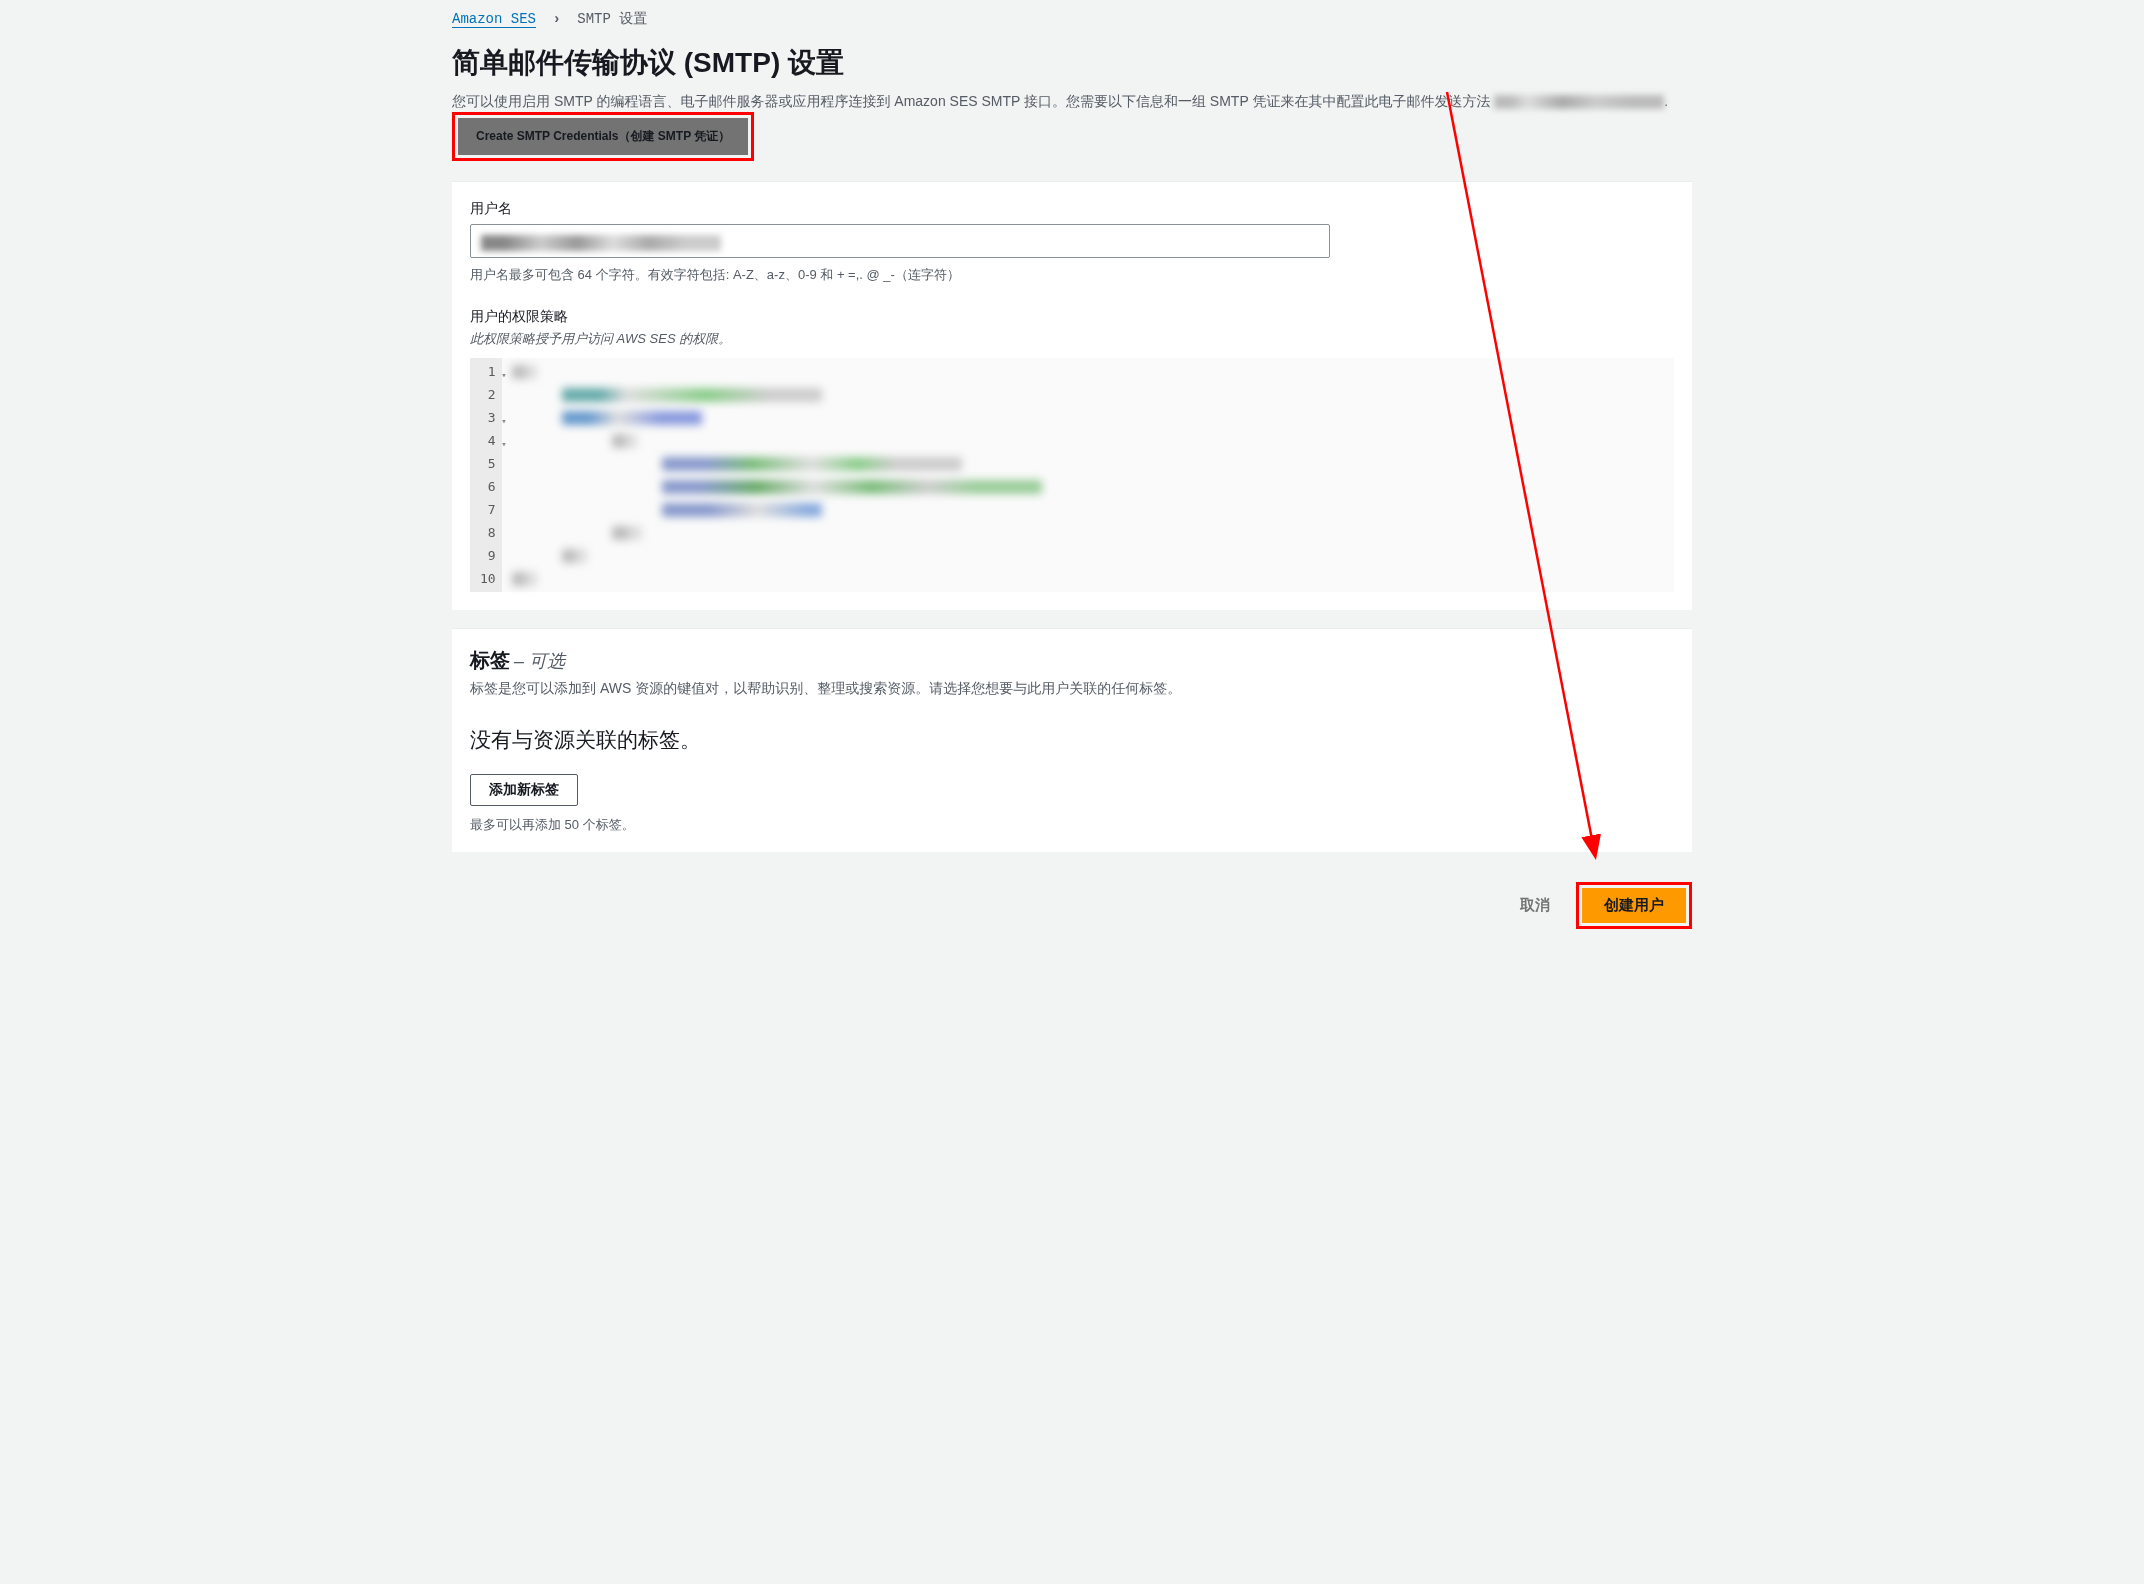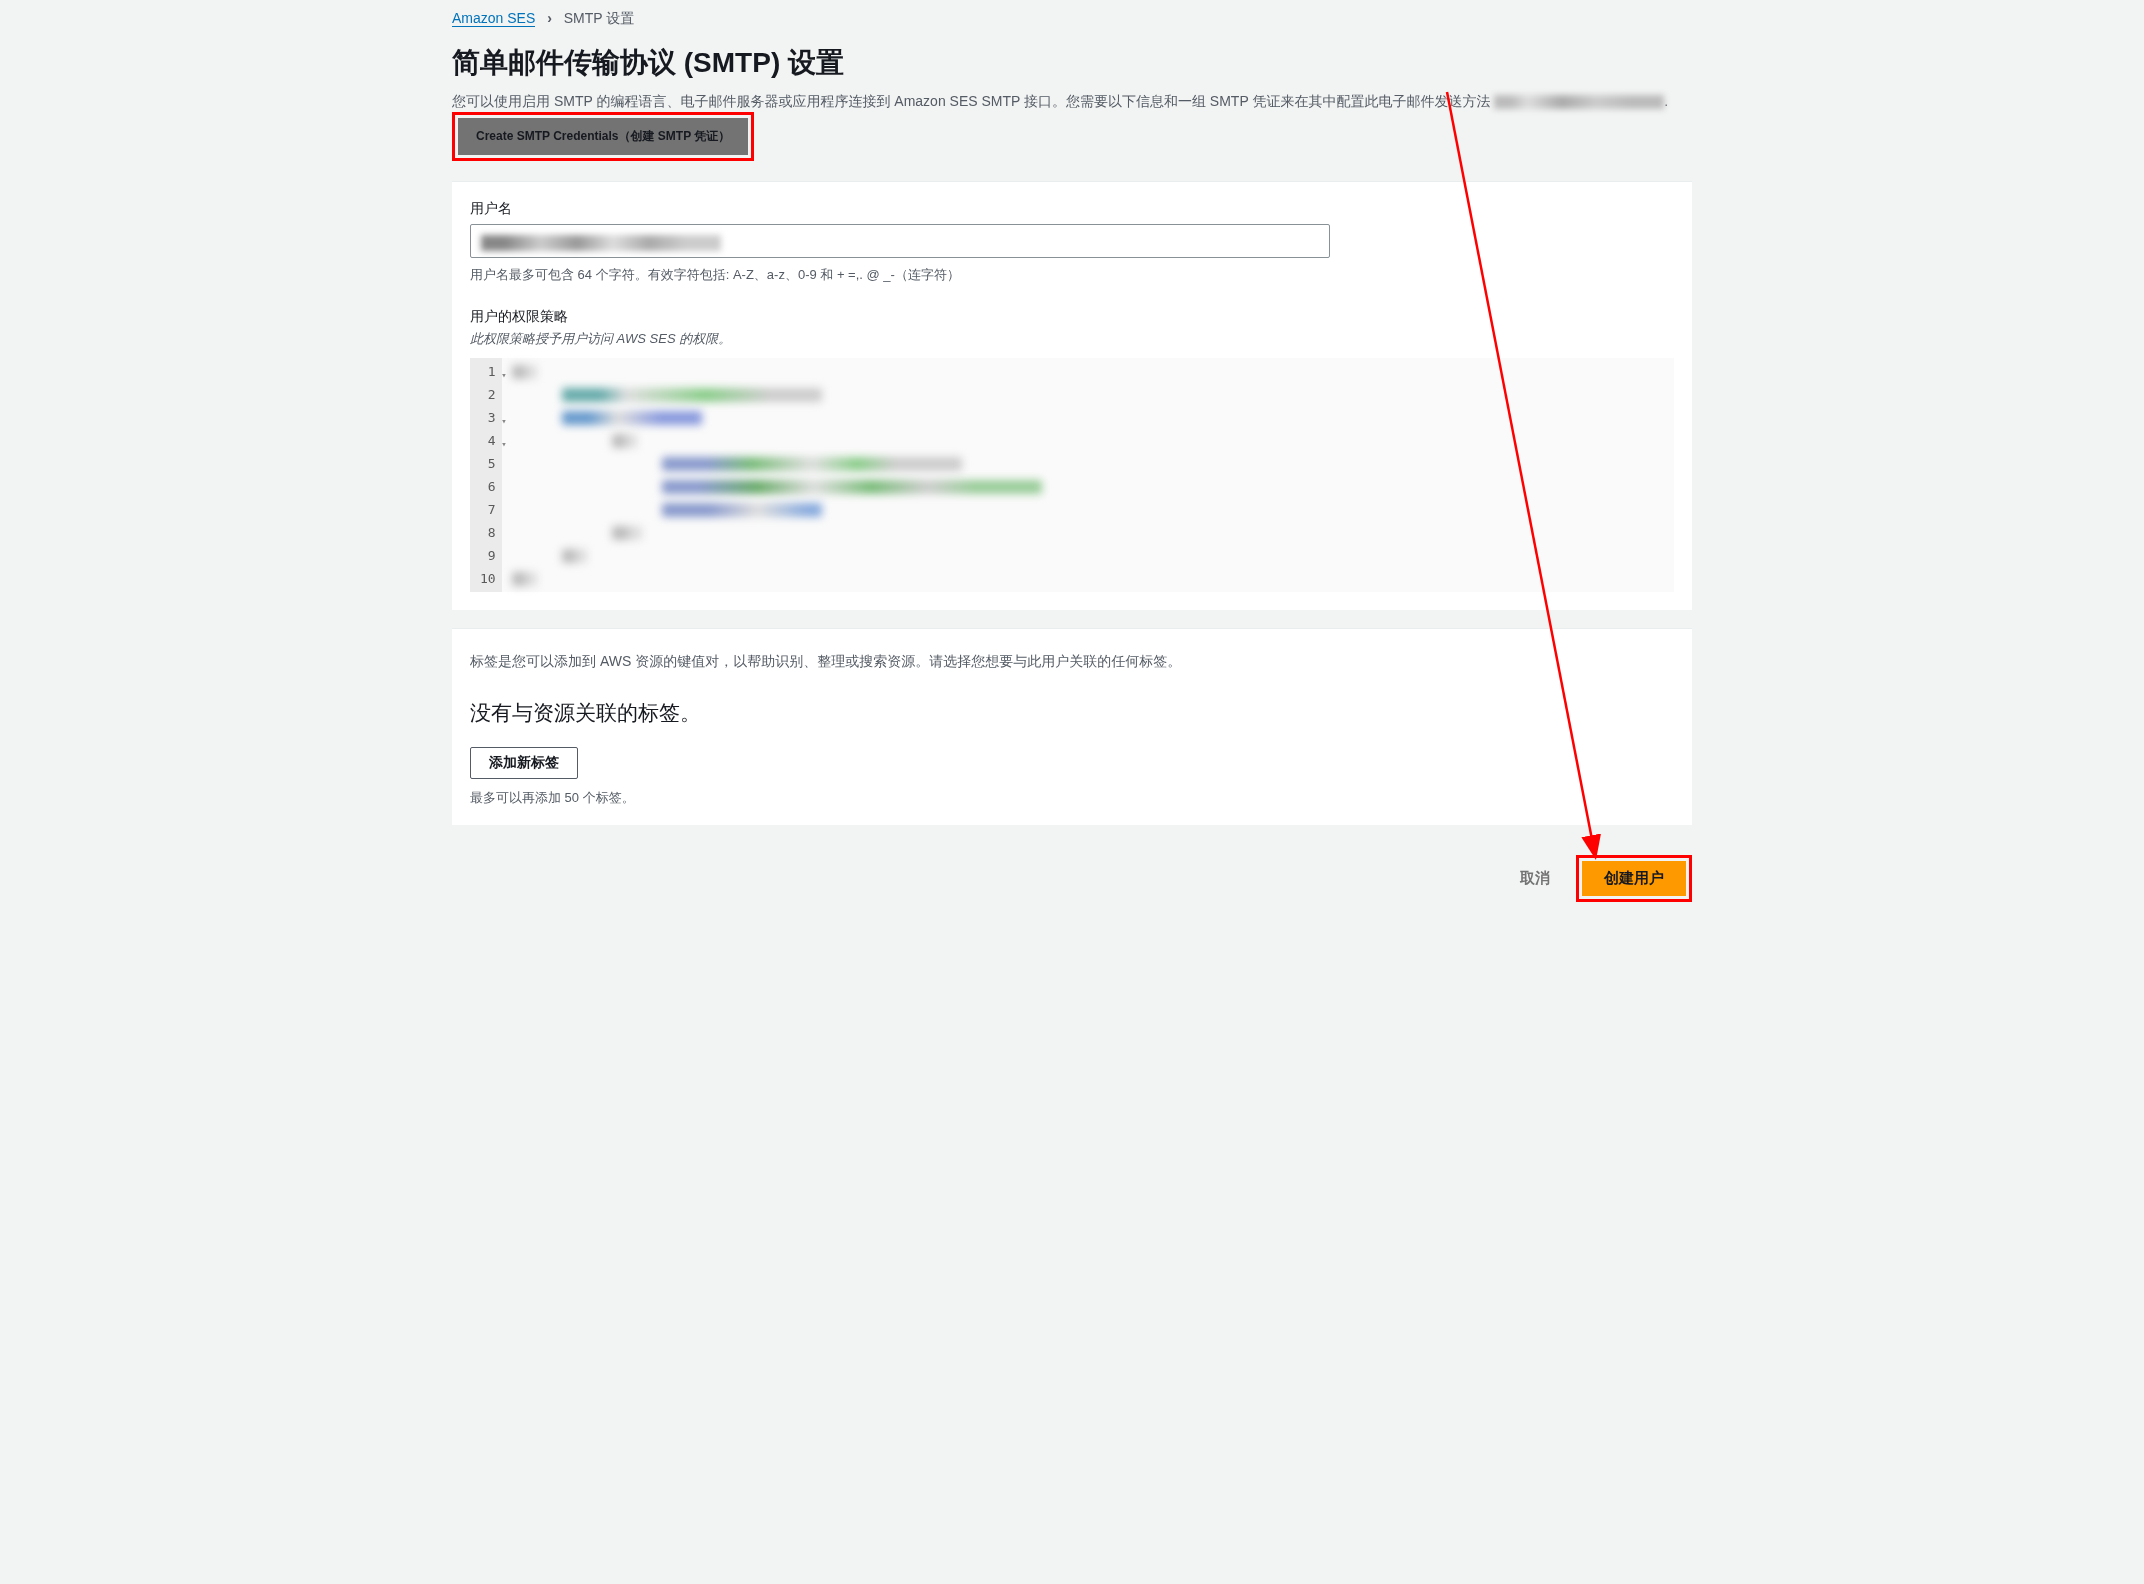--- a/index.html
+++ b/index.html
@@ -5,21 +5,21 @@
     * { box-sizing: border-box; margin: 0; padding: 0; }
     body {
       font-family: "Amazon Ember", "Helvetica Neue", Arial, sans-serif;
       background: #f2f3f3;
       color: #16191f;
       font-size: 14px;
       padding: 0;
       width: 1280px;
       margin: 0 auto;
     }
-    .breadcrumb { padding: 10px 20px 0; font-size: 14px; }
+    .breadcrumb { padding: 10px 20px 0; font-size: 14px; font-family: Liberation Mono, monospace; }
     .breadcrumb a { color: #0073bb; text-decoration: none; border-bottom: 1px solid #0073bb; }
     .breadcrumb .sep { color: #545b64; margin: 0 8px; font-weight: bold; }
     .breadcrumb .cur { color: #545b64; }
     .header-row { display: flex; align-items: flex-start; justify-content: space-between; padding: 16px 20px 20px 20px; flex-direction: column; }
     .header-left { flex: 1; }
     .page-title { font-size: 28px; font-weight: 700; color: #16191f; margin-bottom: 8px; }
     .page-desc { color: #545b64; font-size: 14px; line-height: 1.6; }
     .page-desc .redacted { display:inline-block; width: 170px; height: 14px; vertical-align: middle; filter: blur(3px); background: linear-gradient(90deg,#bbb 10%,#ddd 20%,#aaa 40%,#ccc 60%,#bbb 80%); }
     .create-btn {
       background: #737373;
@@ -227,20 +227,24 @@
             <span class="code-blur cb8" style="margin-left:50px"></span>
           </div>
         <div class="code-line">
             <span class="code-blur cb8" style="margin-left:0px"></span>
           </div>
       </div>
     </div>
   </div>
 
   <div class="panel">
+    <div>
+      <span class="tags-title">标签</span>
+      <span class="tags-optional">– 可选</span>
+    </div>
     <div class="tags-desc">标签是您可以添加到 AWS 资源的键值对，以帮助识别、整理或搜索资源。请选择您想要与此用户关联的任何标签。</div>
     <div class="tags-none">没有与资源关联的标签。</div>
     <button class="add-tag-btn">添加新标签</button>
     <div class="tags-limit">最多可以再添加 50 个标签。</div>
   </div>
 
   <div class="footer-row">
     <button class="cancel-btn">取消</button>
     <span class="highlight-box">
       <button class="primary-btn">创建用户</button>

